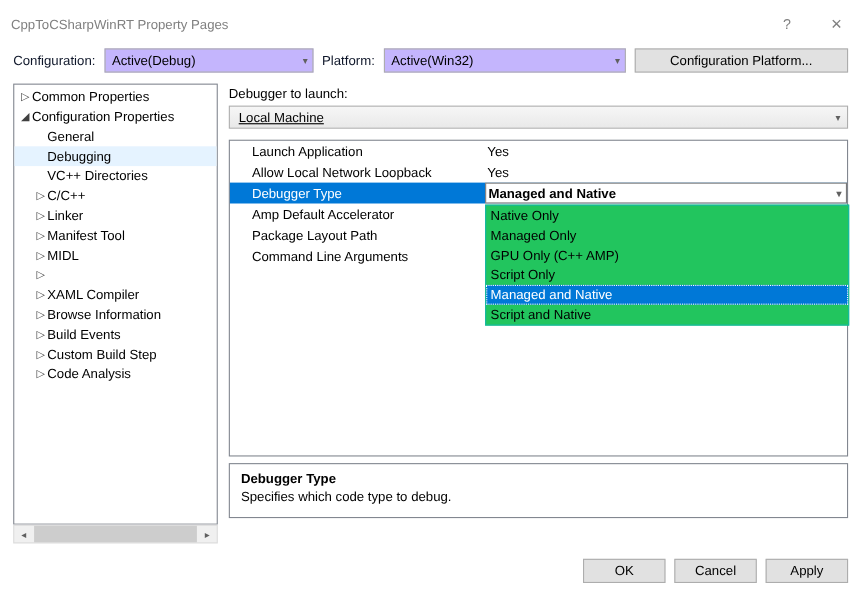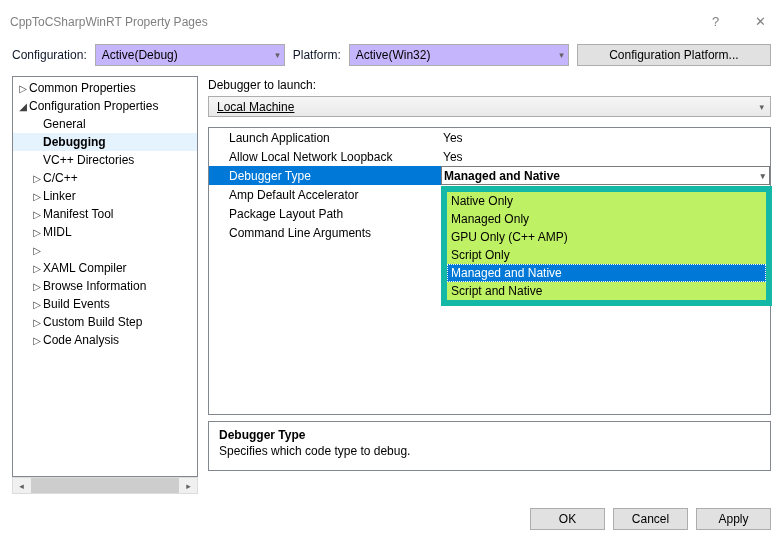--- a/index.html
+++ b/index.html
@@ -84,21 +84,21 @@
     font-size: 12px;
     background: #fff;
   }
   .tree-row {
     display: flex;
     align-items: center;
     height: 18px;
     padding-left: 4px;
     white-space: nowrap;
   }
-  .tree-row.sel { background: #e5f3ff; font-weight: bold; }
+  .tree-row.sel { background: #e5f3ff; }
   .tree-row .tw {
     width: 12px;
     display: inline-flex;
     justify-content: center;
     font-size: 10px;
     color: #404040;
   }
   .tree-row .sp { display: inline-block; width: 14px; }
   .hscroll {
     height: 17px;
@@ -159,22 +159,22 @@
     position: absolute;
     right: 4px;
     font-size: 9px;
     color: #606060;
   }
   .dropdown {
     position: absolute;
     top: 58px;
     left: 232px;
     right: -2px;
-    background: #bef264;
-    border: 6px solid #14b8a6;
+    background: #22c55e;
+    border: 1px solid #14b8a6;
     z-index: 10;
     text-align: right;
   }
   .dd-item {
     height: 18px;
     display: flex;
     align-items: center;
     padding: 0 4px;
   }
   .dd-item.sel {

